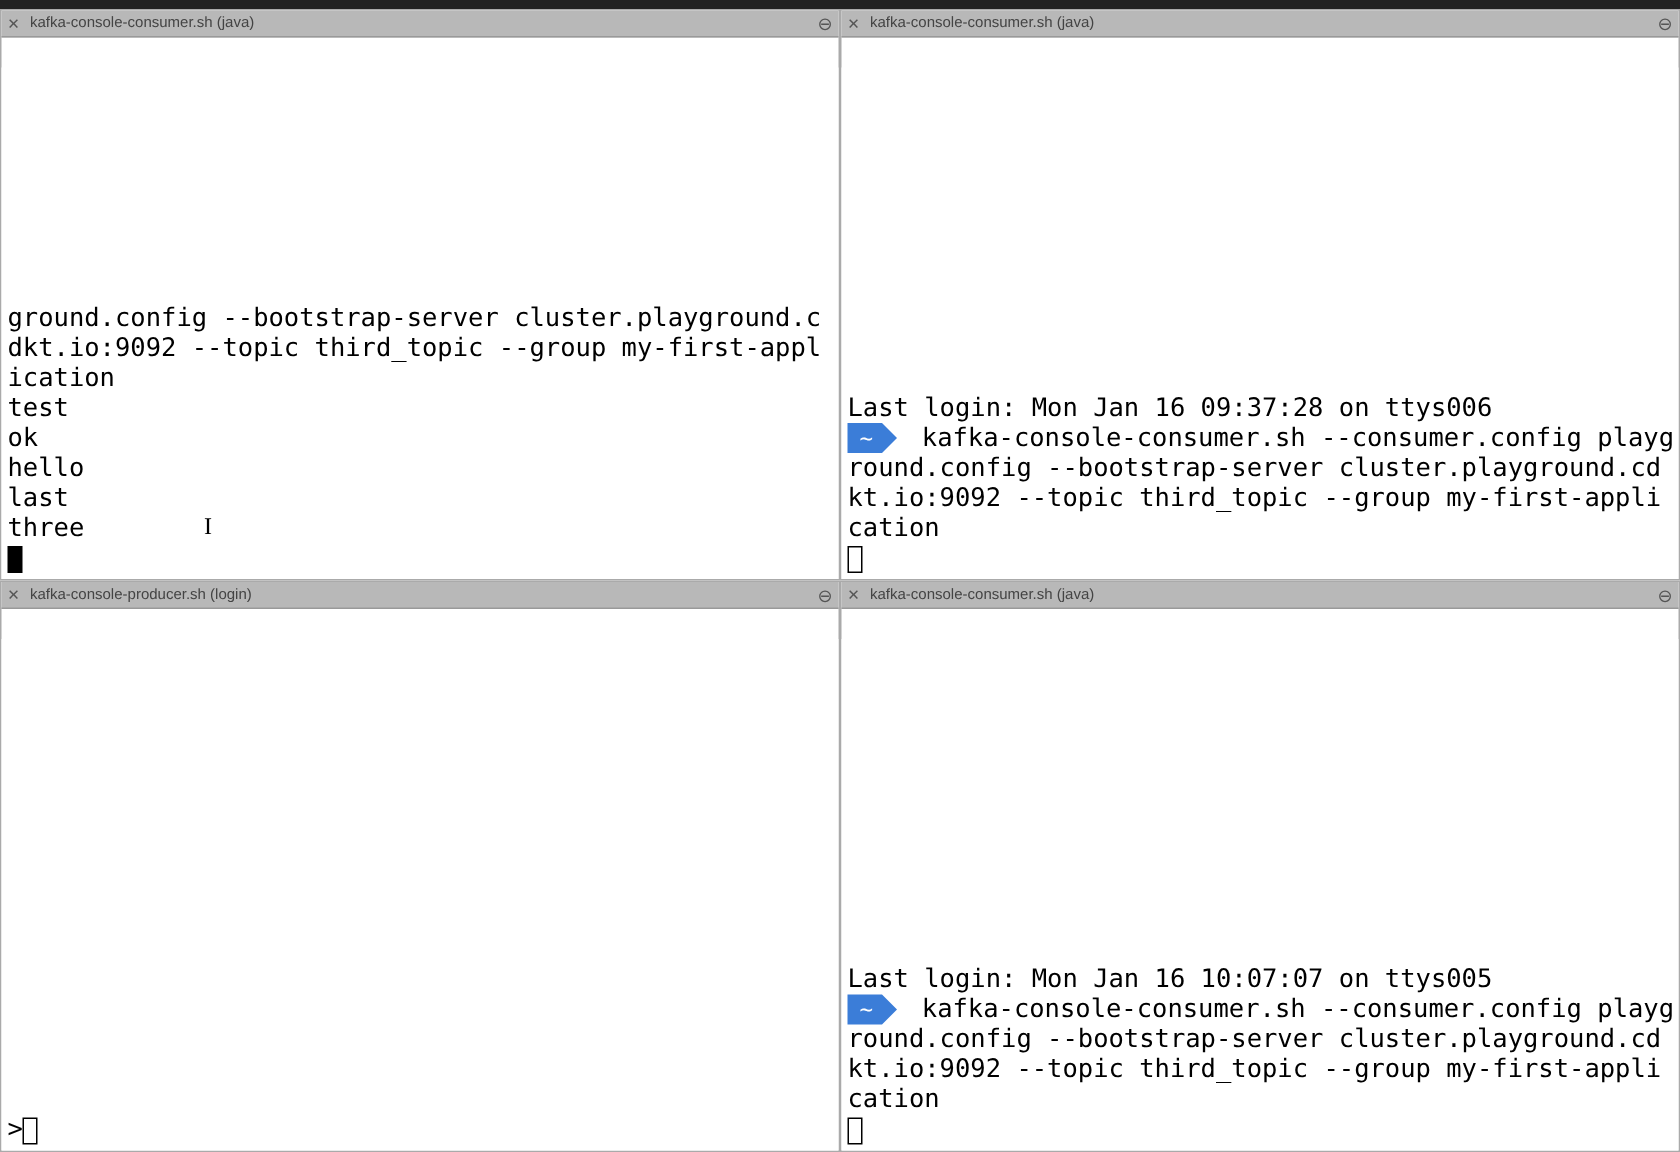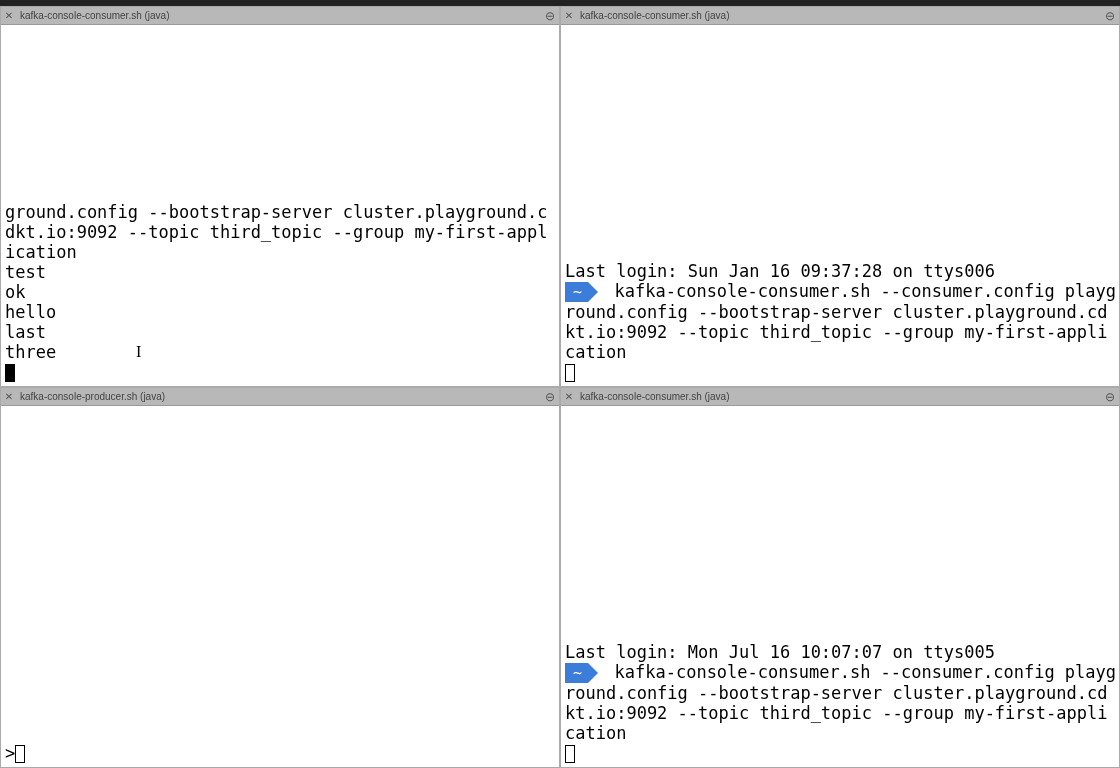--- a/index.html
+++ b/index.html
@@ -133,45 +133,45 @@
   </div>
 
   <div class="pane">
     <div class="titlebar">
       <span class="close-icon">✕</span>
       <span class="title-text">kafka-console-consumer.sh (java)</span>
       <span class="min-icon">⊖</span>
     </div>
     <div class="term-body">
       <div class="spacer"></div>
-      <div class="termtext">Last login: Sun Jan 16 09:37:28 on ttys006</div>
+      <div class="termtext">Last login: Mon Jan 16 09:37:28 on ttys006</div>
       <div class="termtext"><span class="prompt-badge">~</span>&nbsp;&nbsp;<span>kafka-console-consumer.sh --consumer.config playground.config --bootstrap-server cluster.playground.cdkt.io:9092 --topic third_topic --group my-first-application</span></div>
       <div><span class="cursor-outline"></span></div>
     </div>
   </div>
 
   <div class="pane">
     <div class="titlebar">
       <span class="close-icon">✕</span>
-      <span class="title-text">kafka-console-producer.sh (java)</span>
+      <span class="title-text">kafka-console-producer.sh (login)</span>
       <span class="min-icon">⊖</span>
     </div>
     <div class="term-body">
       <div class="spacer"></div>
       <div><span>&gt;</span><span class="cursor-outline"></span></div>
     </div>
   </div>
 
   <div class="pane">
     <div class="titlebar">
       <span class="close-icon">✕</span>
       <span class="title-text">kafka-console-consumer.sh (java)</span>
       <span class="min-icon">⊖</span>
     </div>
     <div class="term-body">
       <div class="spacer"></div>
-      <div class="termtext">Last login: Mon Jul 16 10:07:07 on ttys005</div>
+      <div class="termtext">Last login: Mon Jan 16 10:07:07 on ttys005</div>
       <div class="termtext"><span class="prompt-badge">~</span>&nbsp;&nbsp;<span>kafka-console-consumer.sh --consumer.config playground.config --bootstrap-server cluster.playground.cdkt.io:9092 --topic third_topic --group my-first-application</span></div>
       <div><span class="cursor-outline"></span></div>
     </div>
   </div>
 
 </div>
 
 </body></html>

